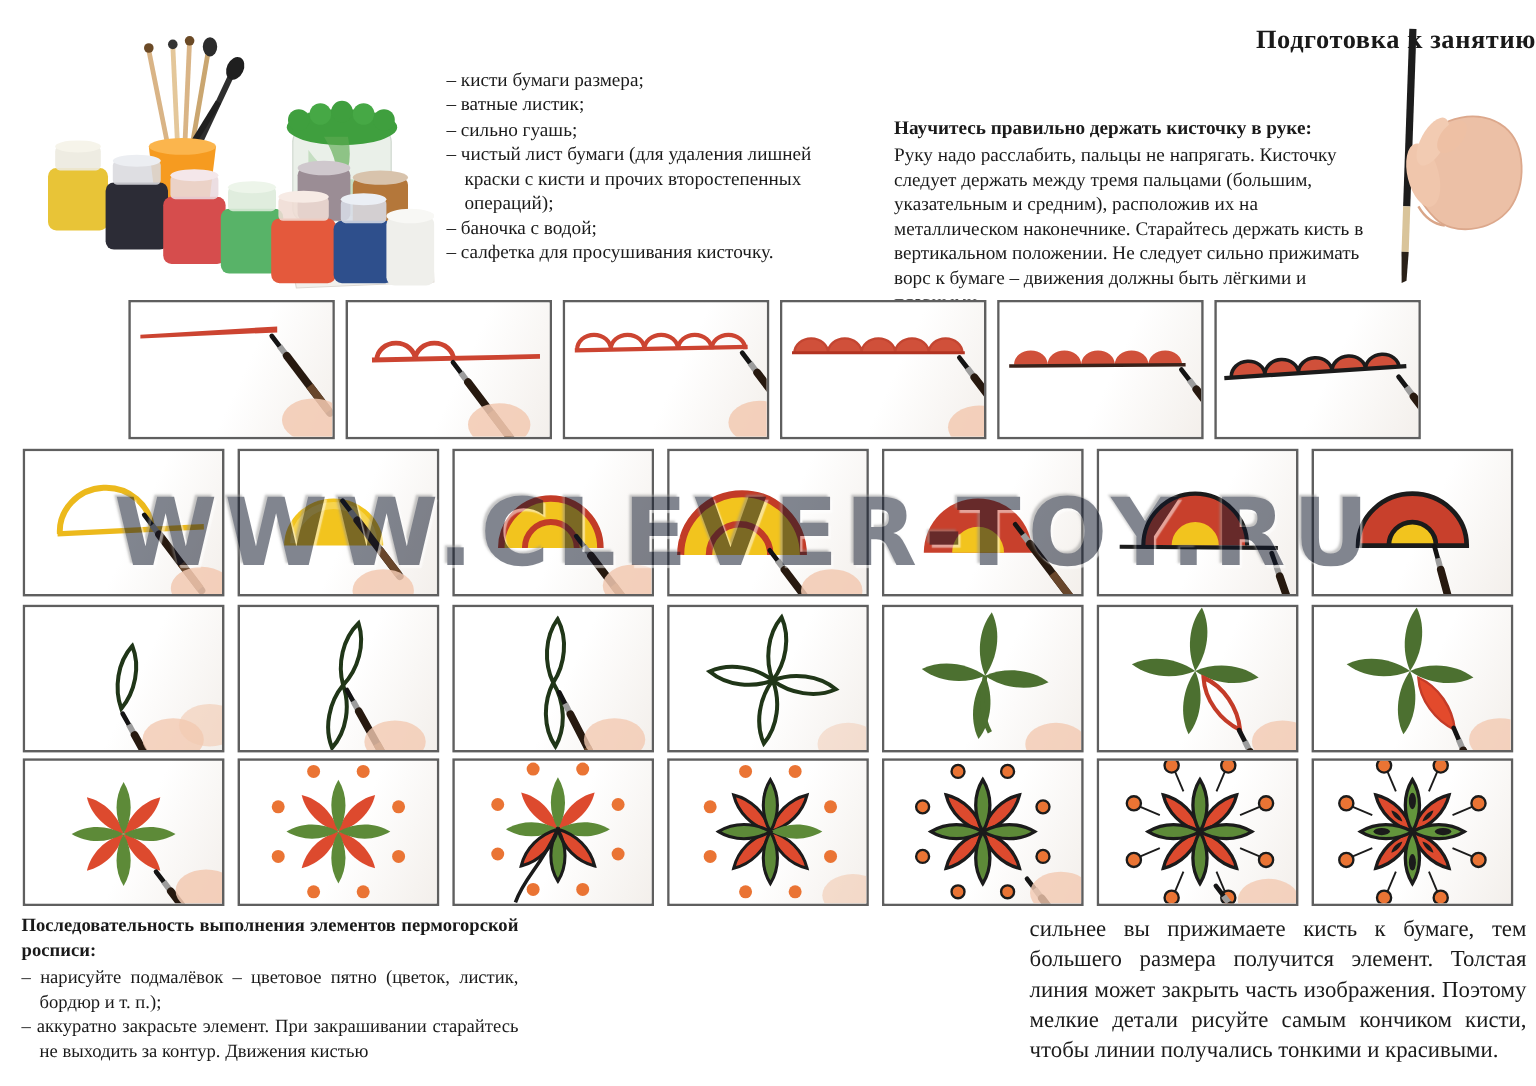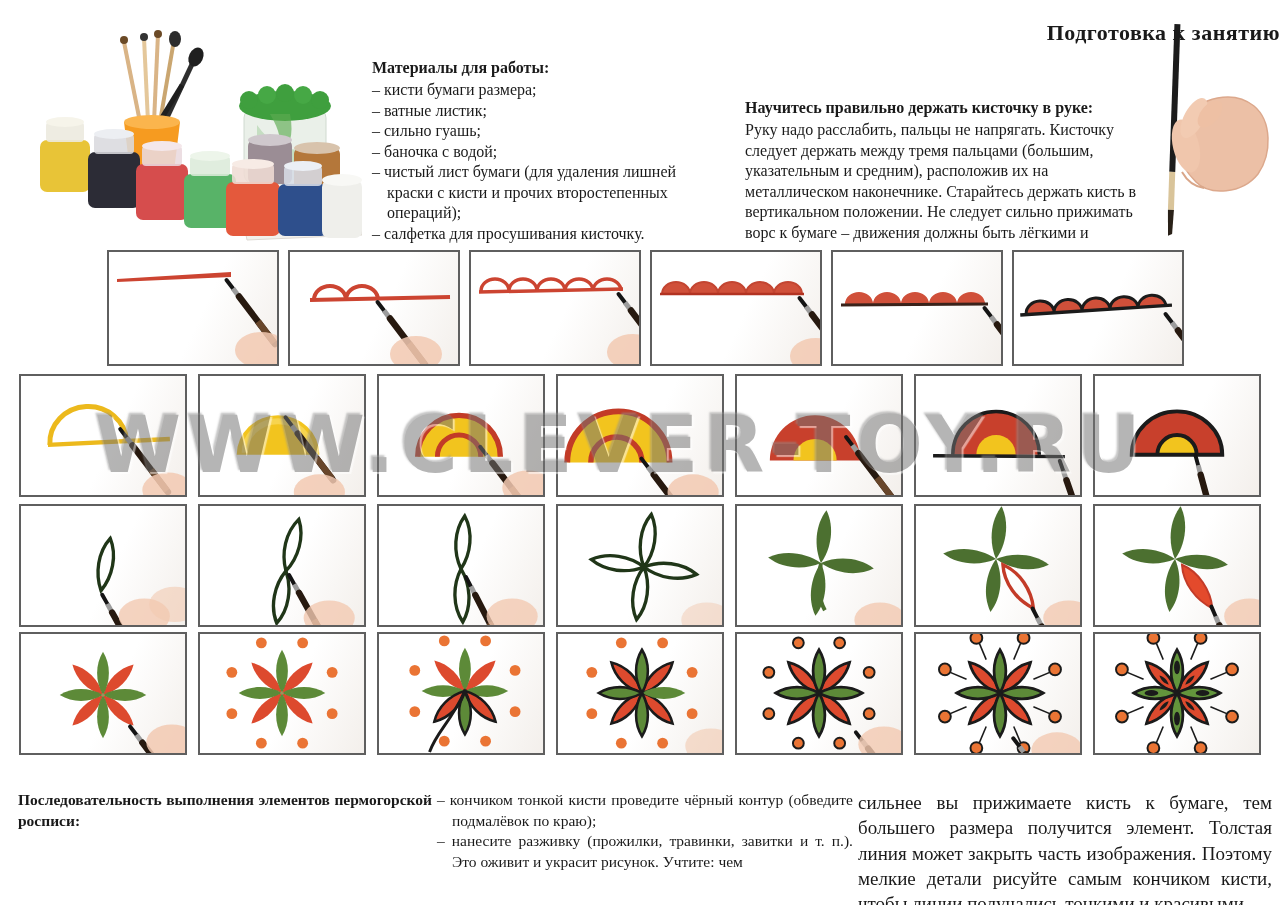--- a/index.html
+++ b/index.html
@@ -4,41 +4,41 @@
 <style>
   html,body{margin:0;padding:0;background:#ffffff;}
   .page{position:relative;width:1280px;height:905px;background:#ffffff;overflow:hidden;
         font-family:"Liberation Serif","DejaVu Serif",serif;color:#1a1a1a;}
   .title{position:absolute;left:0;top:20px;width:1280px;text-align:right;
          font-size:22px;font-weight:bold;letter-spacing:.5px;}
   .tcol{position:absolute;font-size:16px;line-height:1.28;}
   .tcol .hd{font-weight:bold;margin-bottom:2px;}
   .ditem{padding-left:15px;text-indent:-15px;}
   .cont{padding-left:15px;}
-  .just{text-align:justify;margin-top:28px;}
+  .just{text-align:justify;}
   .materials{left:372px;top:58px;width:342px;}
   .grip{left:745px;top:58px;width:402px;margin-top:40px;}
   .seq1{left:18px;top:762px;width:414px;font-size:15.5px;line-height:1.33;}
   .seq2{left:437px;top:762px;width:416px;font-size:15.5px;line-height:1.33;}
   .seq3{left:858px;top:762px;width:414px;font-size:19px;line-height:1.33;}
   .row{position:absolute;display:flex;}
   .row1{left:107px;top:250px;gap:9px;}
   .row2{left:19px;top:374px;gap:11px;}
   .row3{left:19px;top:504px;gap:11px;}
   .row4{left:19px;top:632px;gap:11px;}
   .panel{position:relative;background:#fdfdfd;border:2px solid #5f5f5f;box-sizing:border-box;overflow:hidden;}
   .p1{width:172px;height:116px;}
   .p2{width:168px;height:123px;}
   .panel svg{display:block;width:100%;height:100%;
              background:linear-gradient(115deg,#ffffff 55%,#f3efeb 100%);}
   .photo{position:absolute;}
   .photo svg{display:block;width:100%;height:100%;}
   .watermark{position:absolute;left:95px;top:400px;width:1185px;white-space:nowrap;
              font-family:"DejaVu Sans","Liberation Sans",sans-serif;font-weight:bold;
-             font-size:78px;letter-spacing:6px;color:#737373;opacity:.52;z-index:30;
+             font-size:78px;letter-spacing:6px;color:#0f172a;opacity:.52;z-index:30;
              text-shadow:2px 2px 1px #ffffff,-2px -2px 2px #8f8f8f;pointer-events:none;}
 </style>
 </head>
 <body>
 
 <div class="page">
 
   <svg width="0" height="0" style="position:absolute" aria-hidden="true">
     <defs>
       <g id="sym-brush">
@@ -128,27 +128,26 @@
         <ellipse cx="291" cy="136" rx="19" ry="5" fill="#ebeff5"></ellipse>
       </g>
       <g>
         <rect x="310" y="150" width="40" height="58" rx="7" fill="#efefeb"></rect>
         <ellipse cx="330" cy="150" rx="20" ry="6" fill="#f8f8f5"></ellipse>
       </g>
     </svg>
   </div>
 
   <div class="tcol materials">
-    <div class="hd">Материалы для работы:</div>
     <div>
         <div class="ditem">– кисти бумаги размера;</div>
         <div class="ditem">– ватные листик;</div>
         <div class="ditem">– сильно гуашь;</div>
+        <div class="ditem">– чистый лист бумаги (для удаления лишней краски с кисти и прочих второстепенных операций);</div>
         <div class="ditem">– баночка с водой;</div>
-        <div class="ditem">– чистый лист бумаги (для удаления лишней краски с кисти и прочих второстепенных операций);</div>
         <div class="ditem">– салфетка для просушивания кисточку.</div>
       </div>
   </div>
 
   <div class="tcol grip">
     <div class="hd">Научитесь правильно держать кисточку в руке:</div>
     <div>Руку надо расслабить, пальцы не напрягать. Кисточку следует держать между тремя пальцами (большим, указательным и средним), расположив их на металлическом наконечнике. Старайтесь держать кисть в вертикальном положении. Не следует сильно прижимать ворс к бумаге – движения должны быть лёгкими и плавными.</div>
   </div>
 
   <div class="photo" style="left:1122px;top:22px;width:150px;height:222px;">
@@ -553,26 +552,26 @@
           </g>
         </g>
       </svg>
     </div>
   </div>
 
   <div class="watermark">WWW.CLEVER-TOY.RU</div>
 
   <div class="tcol seq1 just">
     <div class="hd">Последовательность выполнения элементов пермогорской росписи:</div>
+    <div>
+        <div class="ditem">– нарисуйте подмалёвок – цветовое пятно (цветок, листик, бордюр и т. п.);</div>
+        <div class="ditem">– аккуратно закрасьте элемент. При закрашивании старайтесь не выходить за контур. Движения кистью</div>
+      </div>
   </div>
 
   <div class="tcol seq2 just">
-    <div>
-        <div class="ditem">– кончиком тонкой кисти проведите чёрный контур (обведите подмалёвок по краю);</div>
-        <div class="ditem">– нанесите разживку (прожилки, травинки, завитки и т. п.). Это оживит и украсит рисунок. Учтите: чем</div>
-      </div>
   </div>
 
   <div class="tcol seq3 just">
     <div>сильнее вы прижимаете кисть к бумаге, тем большего размера получится элемент. Толстая линия может закрыть часть изображения. Поэтому мелкие детали рисуйте самым кончиком кисти, чтобы линии получались тонкими и красивыми.</div>
   </div>
 
 </div>
 
 </body></html>

